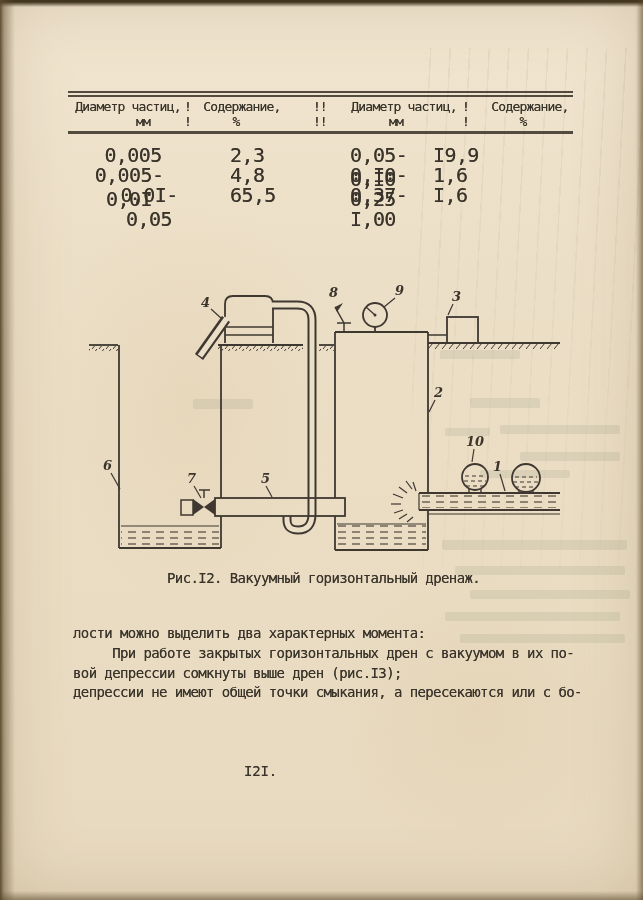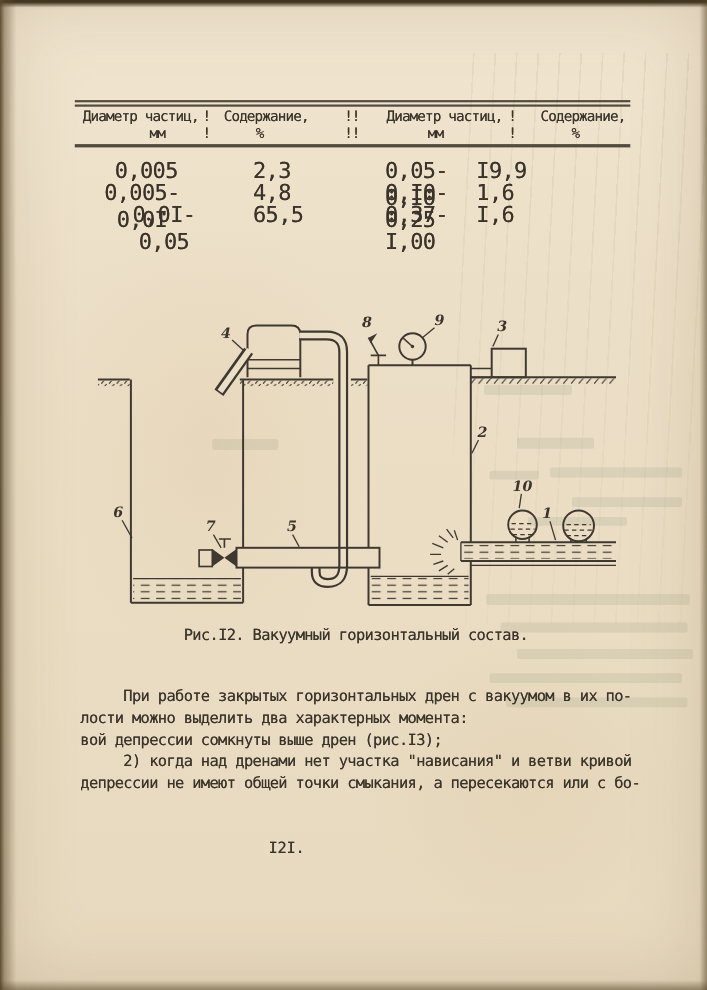--- a/index.html
+++ b/index.html
@@ -248,27 +248,26 @@
     <text x="310" y="12">9</text>
     <text x="367" y="18">3</text>
     <text x="349" y="114">2</text>
     <text x="18" y="187">6</text>
     <text x="102" y="200">7</text>
     <text x="176" y="200">5</text>
     <text x="381" y="163">10</text>
     <text x="408" y="188">1</text>
   </svg>
 
-  <div class="caption ink">Рис.I2. Вакуумный горизонтальный состав.</div>
+  <div class="caption ink">Рис.I2. Вакуумный горизонтальный дренаж.</div>
 
   <div class="bodytext ink">
+    <div class="line">лости можно выделить два характерных момента:</div>
     <div class="line">     При работе закрытых горизонтальных дрен с вакуумом в их по-</div>
-    <div class="line">лости можно выделить два характерных момента:</div>
     <div class="line">вой депрессии сомкнуты выше дрен (рис.I3);</div>
-    <div class="line">     2) когда над дренами нет участка "нависания" и ветви кривой</div>
     <div class="line">депрессии не имеют общей точки смыкания, а пересекаются или с бо-</div>
   </div>
 
   <div class="pagenum ink">I2I.</div>
 
   <div class="edge-top"></div>
   <div class="edge-left"></div>
   <div class="edge-right"></div>
   <div class="edge-bottom"></div>
   <div class="vignette"></div>

